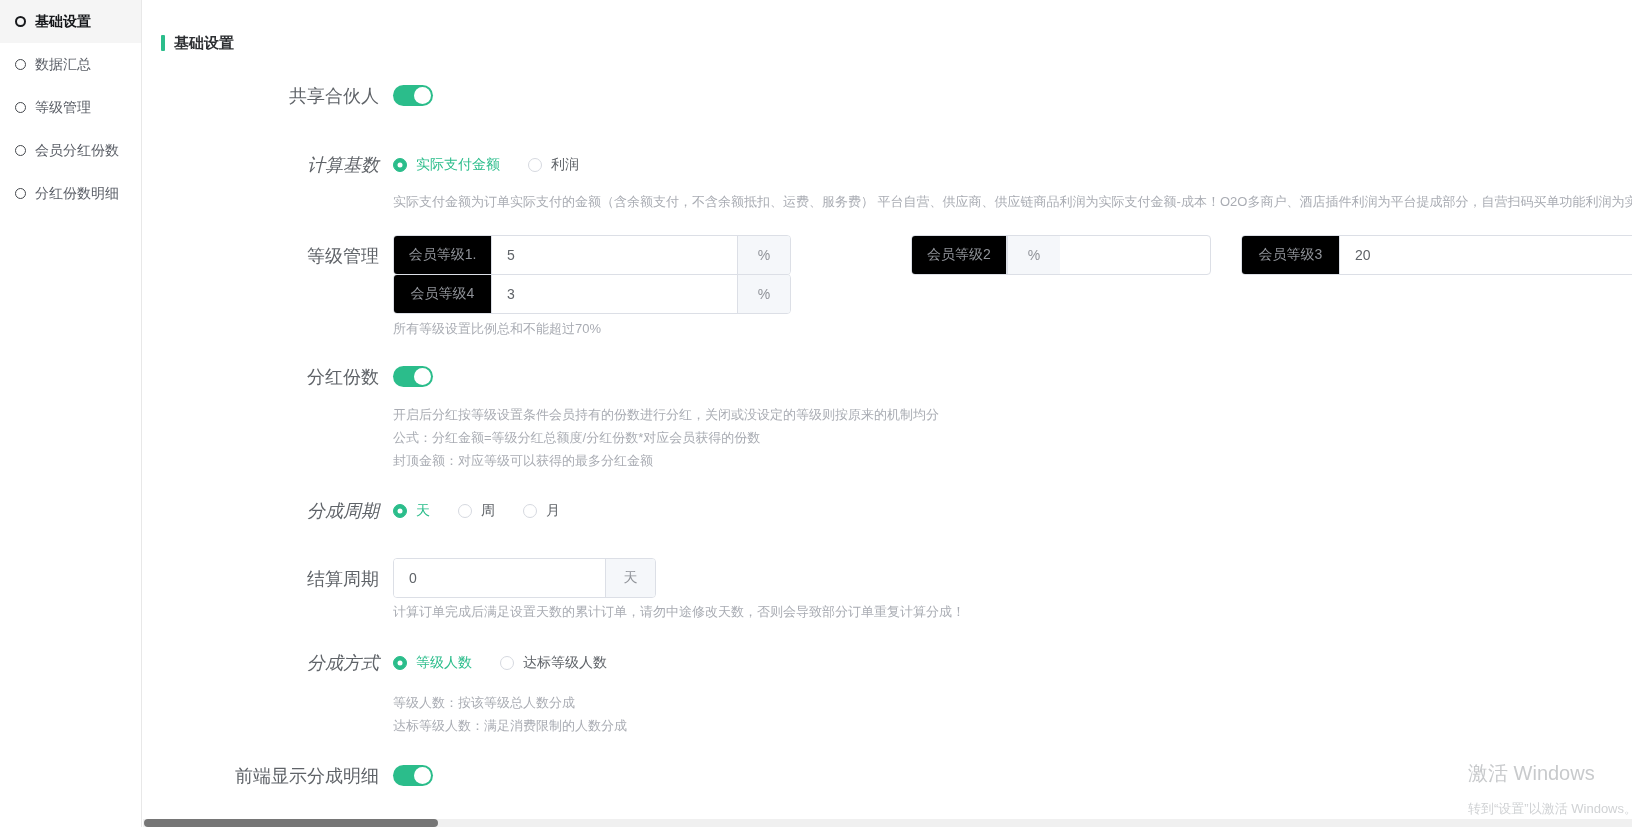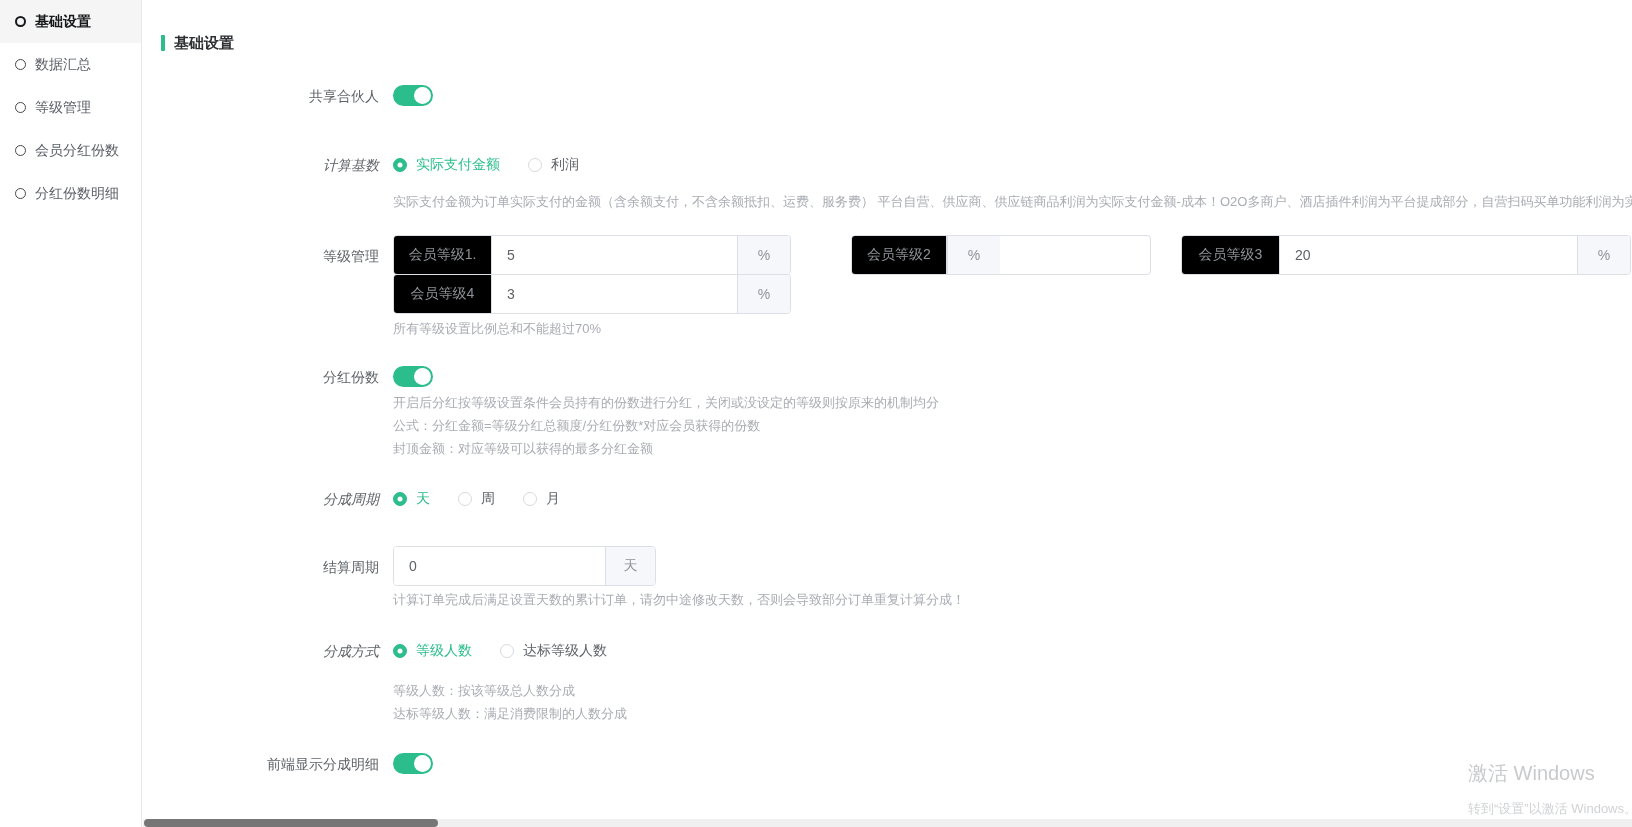--- a/index.html
+++ b/index.html
@@ -19,21 +19,21 @@
   
   .main { position:absolute; left:143px; top:0; right:0; bottom:0; background:#fff;
     padding-top:33px; overflow:hidden; }
   .section-title { display:flex; align-items:center; gap:9px; margin-left:18px; height:20px; }
   .title-bar { width:4px; height:16px; background:var(--primary,#2bbd8b); border-radius:1px; }
   .section-title-text { font-size:15px; font-weight:bold; color:#2e3033; }
 
   .form { margin-top:32px; }
   .row { display:flex; align-items:flex-start; }
   .row-label { width:236px; flex:none; text-align:right; margin-right:14px;
-    font-size:14px; color:#5f6368; line-height:22px; white-space:nowrap; }
+    font-size:18px; color:#5f6368; line-height:22px; white-space:nowrap; }
   .row-content { flex:1; min-width:0; }
   .pt10 { padding-top:10px; }
   .lh20 { line-height:20px;font-style:italic; }
 
   
   .switch { width:40px; height:21px; border-radius:11px; background:var(--primary,#2bbd8b);
     position:relative; cursor:pointer; display:inline-block; }
   .switch::after { content:''; position:absolute; top:2px; right:2px; width:17px; height:17px;
     border-radius:50%; background:#fff; }
 
@@ -56,39 +56,39 @@
   .ig-line { display:flex; flex-wrap:nowrap; }
   .input-group { display:flex; align-items:stretch; height:40px; border:1px solid #dcdfe6;
     border-radius:4px; overflow:hidden; background:#fff; flex:none; }
   .ig-prefix { background:#000000; color:#909399; font-size:14px; border-right:1px solid #dcdfe6;
     display:flex; align-items:center; justify-content:center; flex:none; white-space:nowrap; }
   .ig-suffix { background:#f5f7fa; color:#909399; font-size:14px; border-left:1px solid #dcdfe6;
     display:flex; align-items:center; justify-content:center; width:53px; flex:none; }
   .ig-input { border:none; outline:none; flex:1; min-width:0; padding:0 15px; font-size:14px;
     color:#5f6368; font-family:inherit; background:#fff; }
   .g1 { width:398px; } .g1 .ig-prefix { width:98px; }
-  .g2 { width:300px; margin-left:60px; } .g2 .ig-prefix { width:95px; }
+  .g2 { width:300px; margin-left:120px; } .g2 .ig-prefix { width:95px; }
   .g3 { width:450px; margin-left:30px; } .g3 .ig-prefix { width:98px; }
   .g4 { width:398px; margin-top:-1px; } .g4 .ig-prefix { width:98px; }
   .g-settle { width:263px; } .g-settle .ig-suffix { width:50px; }
 
   
   .watermark { position:absolute; left:1468px; top:762px; color:#c8cacc; white-space:nowrap;
     pointer-events:none; }
   .watermark-line1 { font-size:20px; line-height:22px; }
   .watermark-line2 { font-size:13px; line-height:15px; margin-top:17px; color:#d0d2d4; }
 
   
   .hscrollbar { position:absolute; left:143px; right:0; bottom:0; height:8px; background:#f0f0f0; }
   .hscroll-thumb { position:absolute; left:1px; top:0; width:294px; height:8px;
     background:#767676; border-radius:4px; cursor:pointer; }
 
   .mb45 { margin-bottom:45px; } .mb24 { margin-bottom:24px; } .mb28 { margin-bottom:28px; }
   .mb29 { margin-bottom:29px; } .mb37 { margin-bottom:37px; } .mb32 { margin-bottom:32px; }
-  .mt18 { margin-top:18px; } .mt12 { } .mt6 { margin-top:6px; } .mt5 { margin-top:5px; }
+  .mt18 { margin-top:18px; } .mt12 { margin-top:12px; } .mt6 { margin-top:6px; } .mt5 { margin-top:5px; }
 </style>
 </head>
 <body>
 
 <div class="page">
 
   <aside class="sidebar">
     <div class="side-item active">
       <span class="circle-icon"></span>
       <span class="side-label">基础设置</span>

